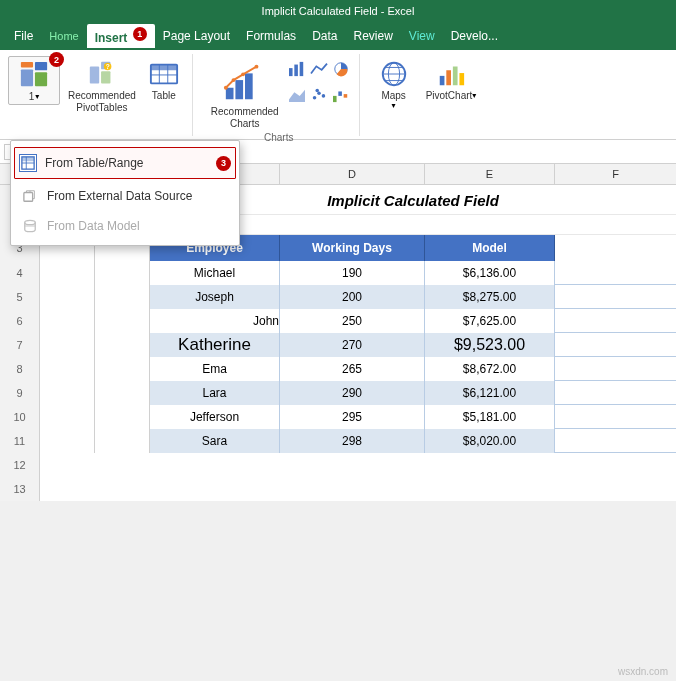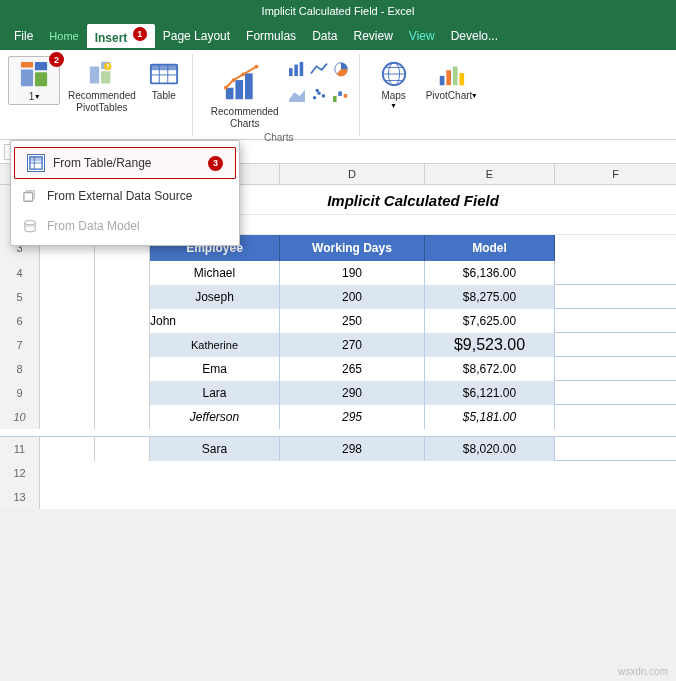--- a/index.html
+++ b/index.html
@@ -182,21 +182,21 @@
           <span style="font-size:8px;">▾</span>
         </div>
       </div>
     </div>
   </div>
 
 </div>
 
 <div style="position:absolute;top:140px;left:10px;background:white;border:1px solid #c0c0c0;border-radius:2px;box-shadow:2px 4px 10px rgba(0,0,0,0.25);z-index:200;width:230px;padding:4px 0;">
 
-  <div style="display:flex;align-items:center;padding:6px 12px;cursor:pointer;font-size:12px;color:#333;gap:8px;background:#fff8f8;border:1.5px solid #c00000;margin:2px 3px;border-radius:1px;position:relative;">
+  <div style="display:flex;align-items:center;padding:6px 4px;cursor:pointer;font-size:12px;color:#333;gap:8px;background:#fff8f8;border:1.5px solid #c00000;margin:2px 3px;border-radius:1px;position:relative;">
     <div style="width:18px;height:18px;display:flex;align-items:center;justify-content:center;border:1px solid #4472c4;background:#fff;">
       <svg viewBox="0 0 16 16" width="14" height="14">
         <rect x="1" y="1" width="14" height="14" fill="none" stroke="#4472c4" stroke-width="1.5"></rect>
         <rect x="1" y="1" width="14" height="5" fill="#4472c4" opacity="0.4"></rect>
         <line x1="6" y1="1" x2="6" y2="15" stroke="#4472c4" stroke-width="1"></line>
         <line x1="1" y1="8" x2="15" y2="8" stroke="#4472c4" stroke-width="1"></line>
       </svg>
     </div>
     <span style="font-size:12px;">From Table/Range</span>
     <span style="margin-left:auto;background:#c00000;color:white;border-radius:50%;width:15px;height:15px;font-size:9px;display:flex;align-items:center;justify-content:center;font-weight:bold;">3</span>
@@ -311,37 +311,37 @@
       <div style="width:130px;height:24px;border-right:1px solid #b8cce4;background:#dce6f1;display:flex;align-items:center;justify-content:center;font-size:12px;">
           <span>$8,275.00</span>
         </div>
       <div style="flex:1;background:white;"></div>
     </div>
 
     <div style="display:flex;border-bottom:1px solid #b8cce4;height:24px;">
       <div style="width:40px;min-width:40px;height:24px;border-right:1px solid #d0d0d0;font-size:11px;color:#666;display:flex;align-items:center;justify-content:center;background:#f2f2f2;">6</div>
       <div style="width:55px;height:24px;border-right:1px solid #d0d0d0;background:white;"></div>
       <div style="width:55px;height:24px;border-right:1px solid #d0d0d0;background:white;"></div>
-      <div style="width:130px;height:24px;border-right:1px solid #b8cce4;background:white;display:flex;align-items:center;justify-content:flex-start;font-size:12px;">
+      <div style="width:130px;height:24px;border-right:1px solid #b8cce4;background:white;display:flex;align-items:center;justify-content:flex-end;font-size:12px;">
           <span>John</span>
         </div>
       <div style="width:145px;height:24px;border-right:1px solid #b8cce4;background:white;display:flex;align-items:center;justify-content:center;font-size:12px;">
           <span>250</span>
         </div>
       <div style="width:130px;height:24px;border-right:1px solid #b8cce4;background:white;display:flex;align-items:center;justify-content:center;font-size:12px;">
           <span>$7,625.00</span>
         </div>
       <div style="flex:1;background:white;"></div>
     </div>
 
     <div style="display:flex;border-bottom:1px solid #b8cce4;height:24px;background:#dce6f1;">
       <div style="width:40px;min-width:40px;height:24px;border-right:1px solid #d0d0d0;font-size:11px;color:#666;display:flex;align-items:center;justify-content:center;background:#f2f2f2;">7</div>
       <div style="width:55px;height:24px;border-right:1px solid #d0d0d0;background:white;"></div>
       <div style="width:55px;height:24px;border-right:1px solid #d0d0d0;background:white;"></div>
-      <div style="width:130px;height:24px;border-right:1px solid #b8cce4;background:#dce6f1;display:flex;align-items:center;justify-content:center;font-size:11px;">
+      <div style="width:130px;height:24px;border-right:1px solid #b8cce4;background:#dce6f1;display:flex;align-items:center;justify-content:center;font-size:17px;">
           <span>Katherine</span>
         </div>
       <div style="width:145px;height:24px;border-right:1px solid #b8cce4;background:#dce6f1;display:flex;align-items:center;justify-content:center;font-size:12px;">
           <span>270</span>
         </div>
       <div style="width:130px;height:24px;border-right:1px solid #b8cce4;background:#dce6f1;display:flex;align-items:center;justify-content:center;font-size:16px;">
           <span>$9,523.00</span>
         </div>
       <div style="flex:1;background:white;"></div>
     </div>
@@ -371,21 +371,21 @@
         </div>
       <div style="width:145px;height:24px;border-right:1px solid #b8cce4;background:#dce6f1;display:flex;align-items:center;justify-content:center;font-size:12px;">
           <span>290</span>
         </div>
       <div style="width:130px;height:24px;border-right:1px solid #b8cce4;background:#dce6f1;display:flex;align-items:center;justify-content:center;font-size:12px;">
           <span>$6,121.00</span>
         </div>
       <div style="flex:1;background:white;"></div>
     </div>
 
-    <div style="display:flex;border-bottom:1px solid #b8cce4;height:32px;font-style:italic;">
+    <div style="display:flex;border-bottom:1px solid #b8cce4;height:24px;">
       <div style="width:40px;min-width:40px;height:24px;border-right:1px solid #d0d0d0;font-size:11px;color:#666;display:flex;align-items:center;justify-content:center;background:#f2f2f2;">10</div>
       <div style="width:55px;height:24px;border-right:1px solid #d0d0d0;background:white;"></div>
       <div style="width:55px;height:24px;border-right:1px solid #d0d0d0;background:white;"></div>
       <div style="width:130px;height:24px;border-right:1px solid #b8cce4;background:white;display:flex;align-items:center;justify-content:center;font-size:12px;">
           <span>Jefferson</span>
         </div>
       <div style="width:145px;height:24px;border-right:1px solid #b8cce4;background:white;display:flex;align-items:center;justify-content:center;font-size:12px;">
           <span>295</span>
         </div>
       <div style="width:130px;height:24px;border-right:1px solid #b8cce4;background:white;display:flex;align-items:center;justify-content:center;font-size:12px;">

